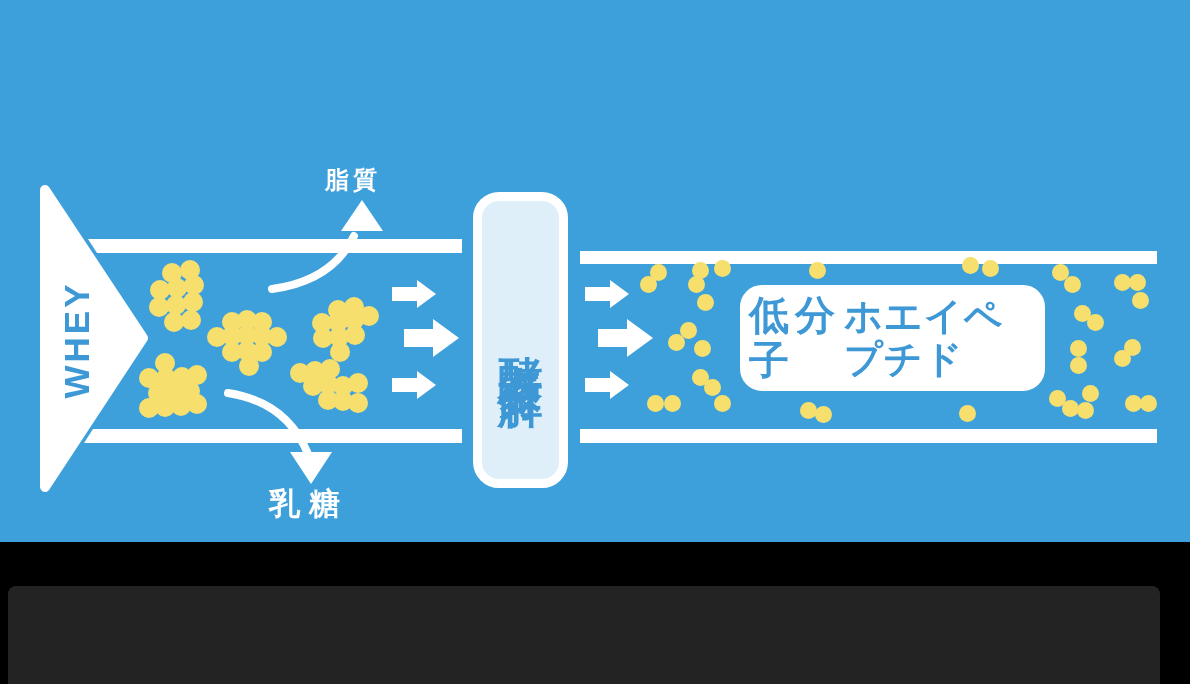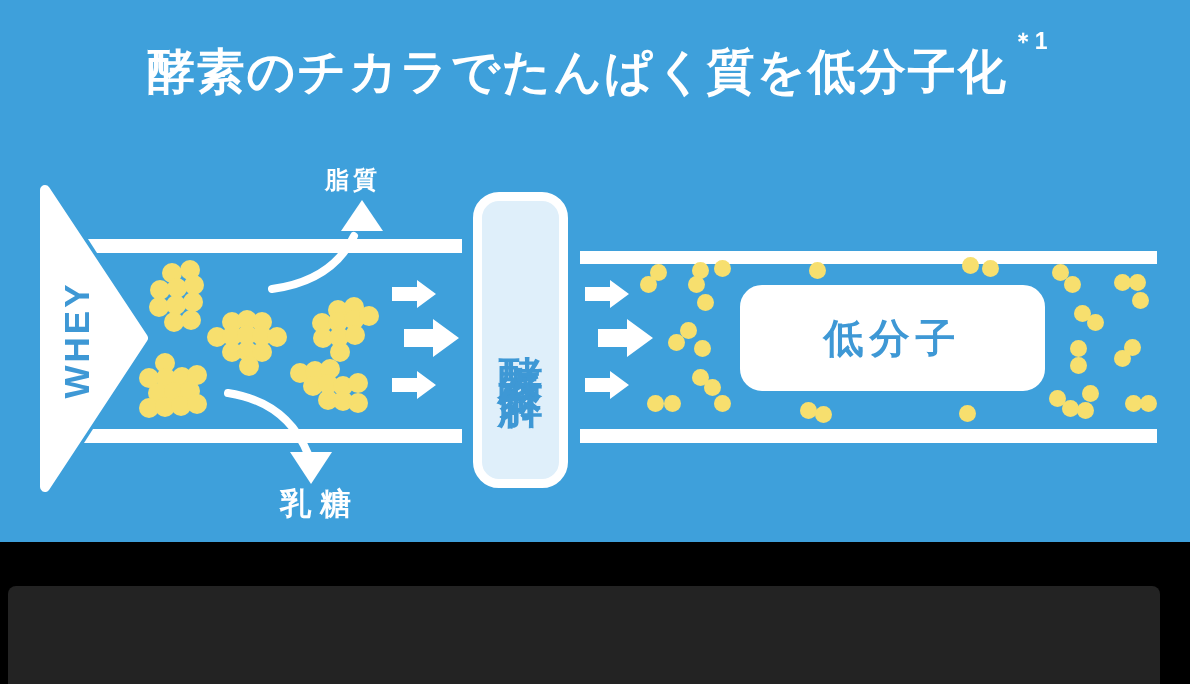--- a/index.html
+++ b/index.html
@@ -11,21 +11,21 @@
   }
   .blue-panel{position:absolute;left:0;top:0;width:1190px;height:542px;background:var(--blue);}
   .title-row{position:absolute;left:0;top:40px;width:100%;text-align:center;color:#fff;white-space:nowrap;}
   .title-row h1{display:inline;font-size:48px;font-weight:800;letter-spacing:2px;margin:0;}
   .ref-mark{display:inline-block;font-size:23px;font-weight:700;vertical-align:top;position:relative;top:-14px;left:4px;}
   .gfx{position:absolute;left:0;top:0;}
   .dot{position:absolute;border-radius:50%;background:var(--yellow);}
   .label{position:absolute;color:#fff;font-weight:600;white-space:nowrap;}
   .label-process{left:88px;top:188px;font-size:23px;}
   .label-lipid{left:325px;top:164px;font-size:24px;letter-spacing:4px;}
-  .label-lactose{left:280px;top:483px;font-size:31px;letter-spacing:9px;}
+  .label-lactose{left:269px;top:483px;font-size:31px;letter-spacing:9px;}
   .whey-text{
     position:absolute;left:77px;top:340px;
     transform:translate(-50%,-50%) rotate(-90deg);
     color:var(--text-blue);font-size:35px;font-weight:800;letter-spacing:3px;white-space:nowrap;
   }
   .enzyme-box{
     position:absolute;left:473px;top:192px;width:95px;height:296px;box-sizing:border-box;
     background:var(--box-fill);border:9px solid #fff;border-radius:26px;
     display:flex;align-items:center;justify-content:center;
   }
@@ -165,33 +165,31 @@
         <div class="dot" style="height: 17px; width: 17px; left: 1113.5px; top: 349.5px;"></div>
         <div class="dot" style="height: 17px; width: 17px; left: 1069.5px; top: 356.5px;"></div>
         <div class="dot" style="height: 17px; width: 17px; left: 1048.5px; top: 389.5px;"></div>
         <div class="dot" style="height: 17px; width: 17px; left: 1081.5px; top: 384.5px;"></div>
         <div class="dot" style="height: 17px; width: 17px; left: 1061.5px; top: 399.5px;"></div>
         <div class="dot" style="height: 17px; width: 17px; left: 1076.5px; top: 401.5px;"></div>
         <div class="dot" style="height: 17px; width: 17px; left: 1124.5px; top: 394.5px;"></div>
         <div class="dot" style="height: 17px; width: 17px; left: 1139.5px; top: 394.5px;"></div>
       </div>
 
-    <div class="title-row">
-      <h1>酵素のチカラでたんぱく質を低分子化</h1><span class="ref-mark">＊1</span>
-    </div>
 
     <div class="label label-lipid">脂質</div>
     <div class="label label-lactose">乳糖</div>
     <div class="whey-text">WHEY</div>
 
     <div class="enzyme-box">
       <span>酵素分解</span>
     </div>
 
     <div class="peptide-box">
       <div class="l1">低分子</div>
+      <div class="l2">ホエイペプチド</div>
     </div>
   </div>
 
   <div class="black-band">
     <div class="dark-panel"></div>
   </div>
 </div>
 
 </body></html>

